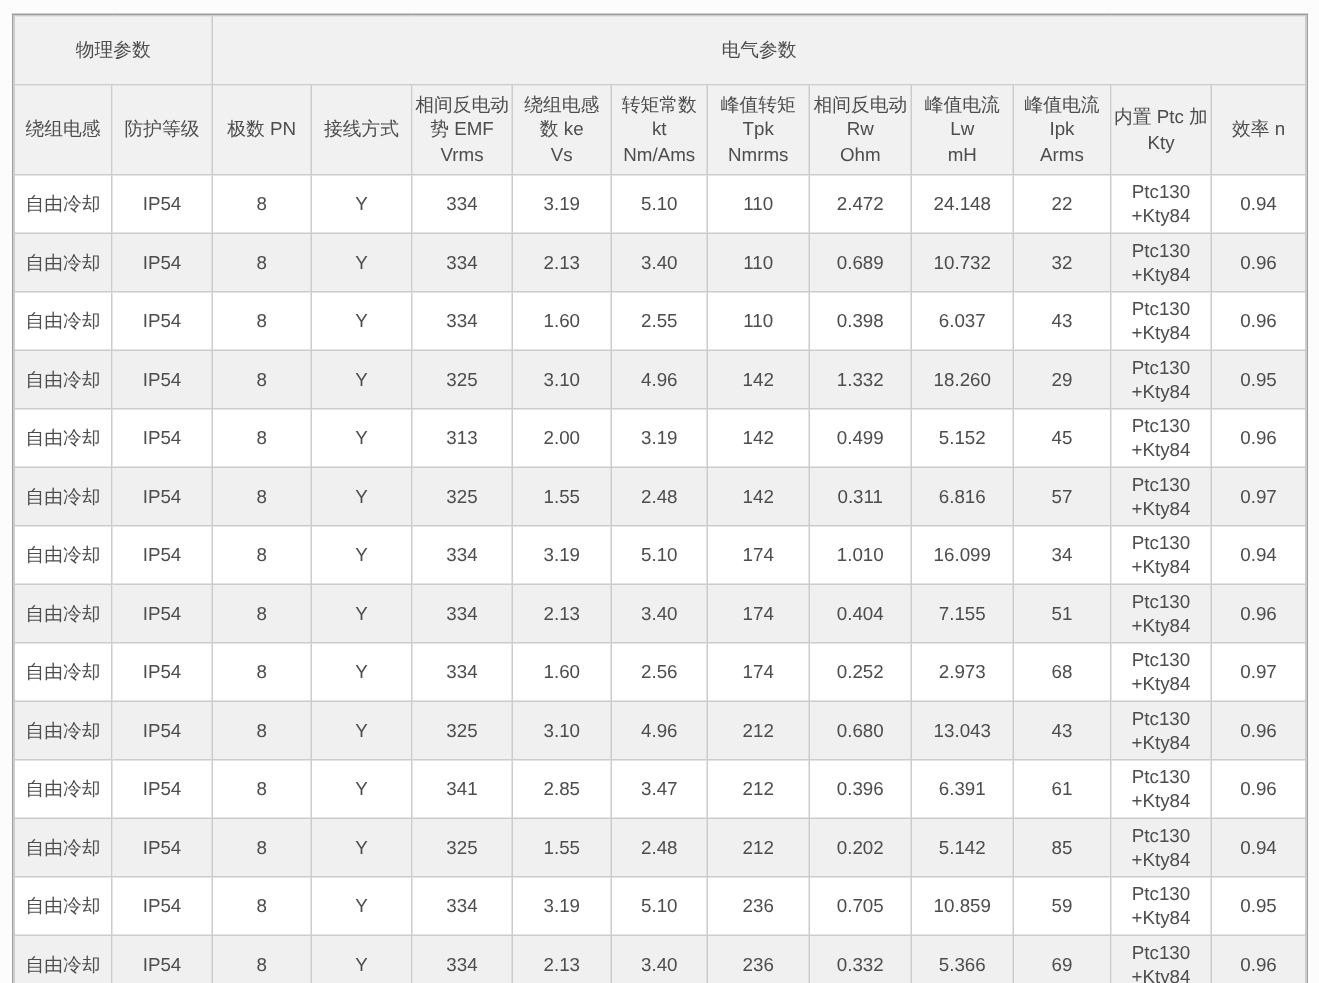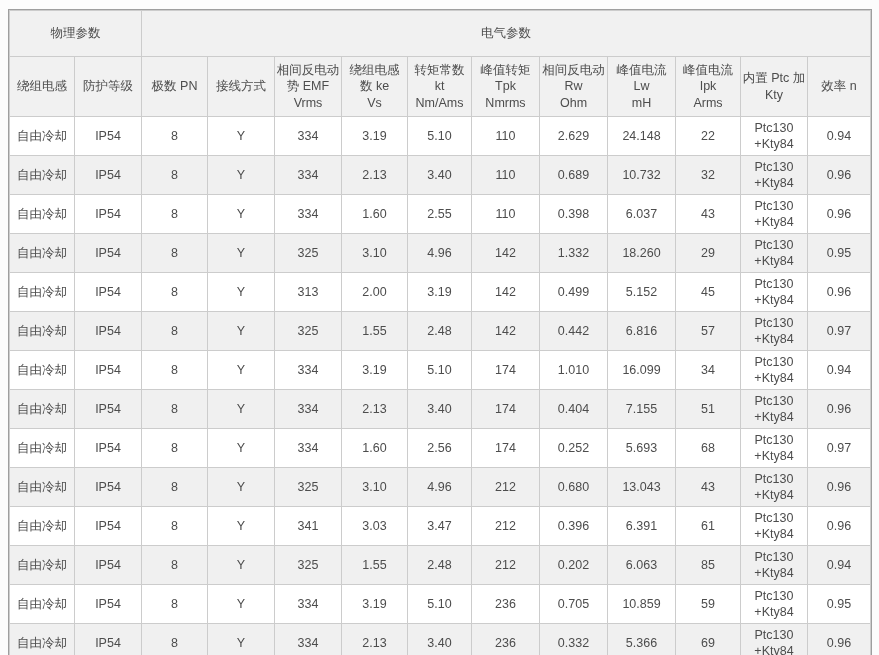--- a/index.html
+++ b/index.html
@@ -106,21 +106,21 @@
     <tbody>
         <tr>
           <td>自由冷却</td>
           <td>IP54</td>
           <td>8</td>
           <td>Y</td>
           <td>334</td>
           <td>3.19</td>
           <td>5.10</td>
           <td>110</td>
-          <td>2.629</td>
+          <td>2.472</td>
           <td>24.148</td>
           <td>22</td>
           <td>Ptc130
 +Kty84</td>
           <td>0.94</td>
         </tr>
         <tr>
           <td>自由冷却</td>
           <td>IP54</td>
           <td>8</td>
@@ -186,21 +186,21 @@
         </tr>
         <tr>
           <td>自由冷却</td>
           <td>IP54</td>
           <td>8</td>
           <td>Y</td>
           <td>325</td>
           <td>1.55</td>
           <td>2.48</td>
           <td>142</td>
-          <td>0.442</td>
+          <td>0.311</td>
           <td>6.816</td>
           <td>57</td>
           <td>Ptc130
 +Kty84</td>
           <td>0.97</td>
         </tr>
         <tr>
           <td>自由冷却</td>
           <td>IP54</td>
           <td>8</td>
@@ -235,21 +235,21 @@
         <tr>
           <td>自由冷却</td>
           <td>IP54</td>
           <td>8</td>
           <td>Y</td>
           <td>334</td>
           <td>1.60</td>
           <td>2.56</td>
           <td>174</td>
           <td>0.252</td>
-          <td>5.693</td>
+          <td>2.973</td>
           <td>68</td>
           <td>Ptc130
 +Kty84</td>
           <td>0.97</td>
         </tr>
         <tr>
           <td>自由冷却</td>
           <td>IP54</td>
           <td>8</td>
           <td>Y</td>
@@ -263,41 +263,41 @@
           <td>Ptc130
 +Kty84</td>
           <td>0.96</td>
         </tr>
         <tr>
           <td>自由冷却</td>
           <td>IP54</td>
           <td>8</td>
           <td>Y</td>
           <td>341</td>
-          <td>3.03</td>
+          <td>2.85</td>
           <td>3.47</td>
           <td>212</td>
           <td>0.396</td>
           <td>6.391</td>
           <td>61</td>
           <td>Ptc130
 +Kty84</td>
           <td>0.96</td>
         </tr>
         <tr>
           <td>自由冷却</td>
           <td>IP54</td>
           <td>8</td>
           <td>Y</td>
           <td>325</td>
           <td>1.55</td>
           <td>2.48</td>
           <td>212</td>
           <td>0.202</td>
-          <td>6.063</td>
+          <td>5.142</td>
           <td>85</td>
           <td>Ptc130
 +Kty84</td>
           <td>0.94</td>
         </tr>
         <tr>
           <td>自由冷却</td>
           <td>IP54</td>
           <td>8</td>
           <td>Y</td>

